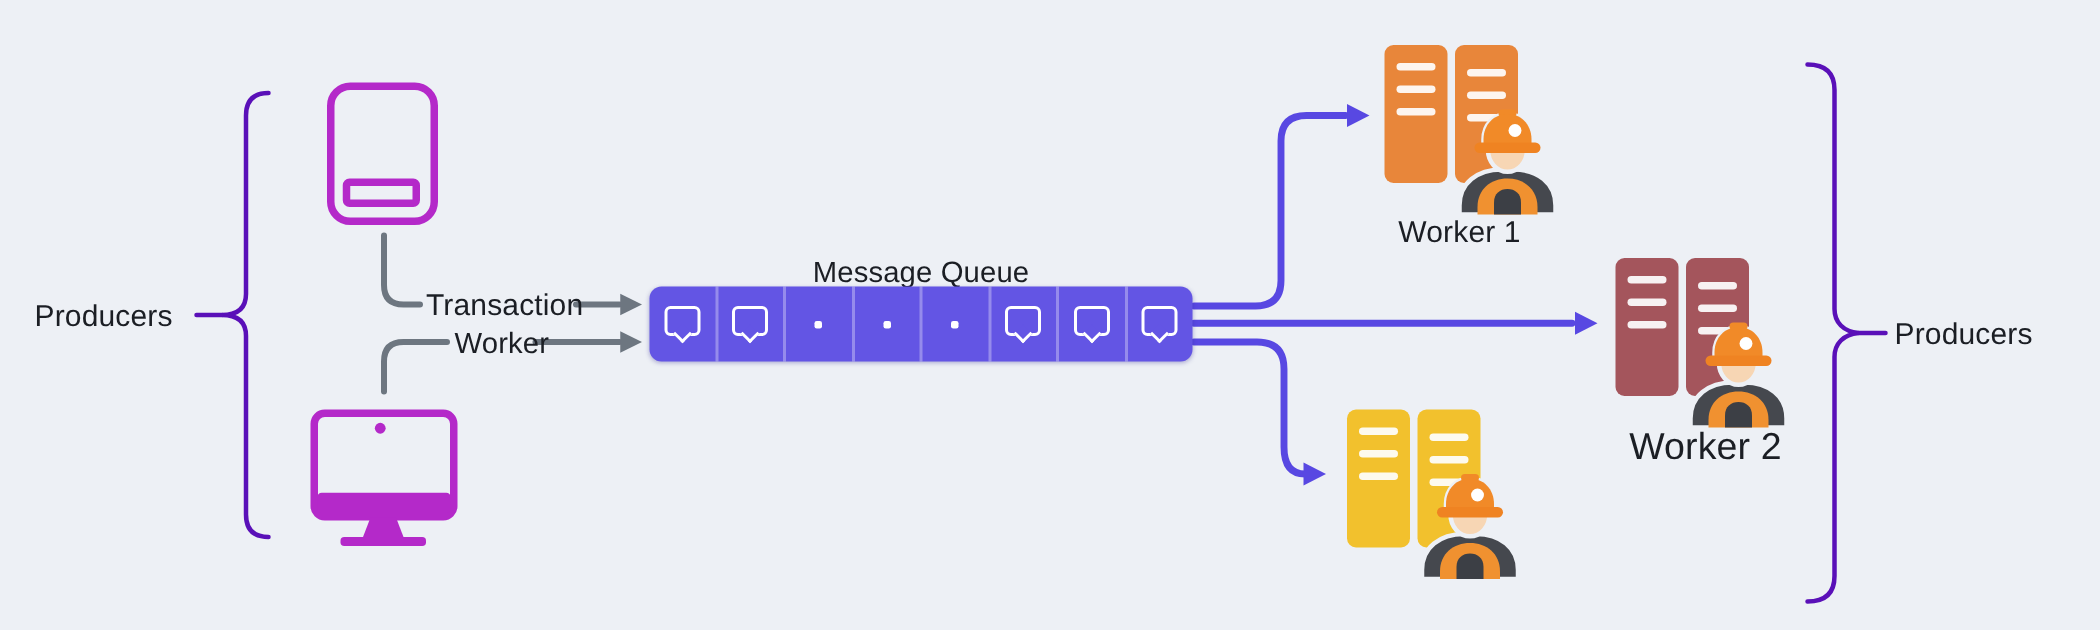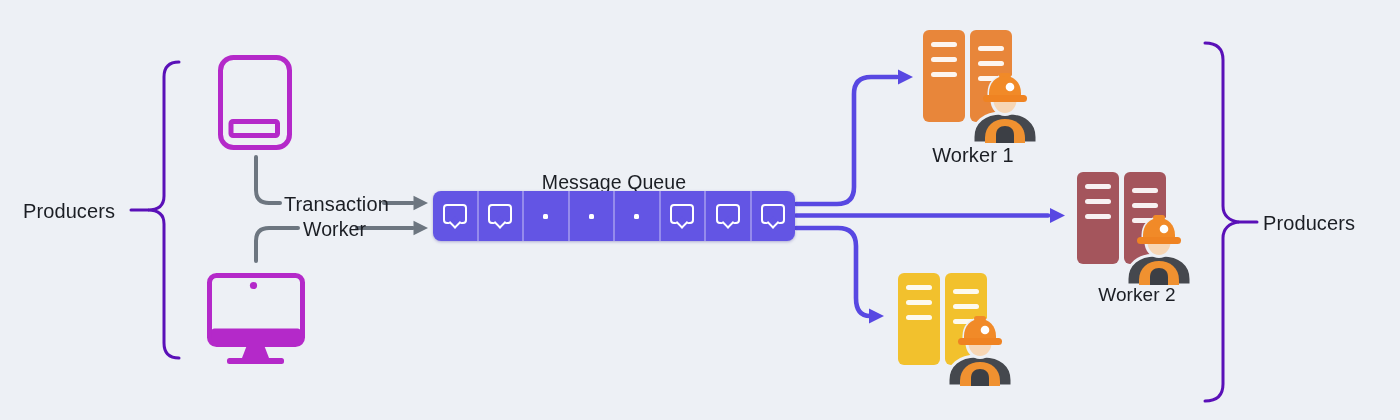--- a/index.html
+++ b/index.html
@@ -146,21 +146,21 @@
     <path d="M1205,43 Q1223,43 1223,60 L1223,206 C1223,215 1229,221 1239,222 C1229,223 1223,229 1223,238 L1223,384 Q1223,401 1205,401"></path>
     <path d="M1239,222 H1257"></path>
   </g>
 </svg>
 
 <div class="label" style="left:23px;top:200px;width:90px">Producers</div>
 <div class="label" style="left:284px;top:193px;font-size:20px">Transaction</div>
 <div class="label" style="left:303px;top:219px;font-size:19.5px">Worker</div>
 <div class="label center" style="left:433px;top:172px;width:362px;font-size:19.5px">Message Queue</div>
 <div class="label center" style="left:903px;top:144px;width:140px;font-size:20px">Worker 1</div>
-<div class="label center" style="left:1067px;top:285px;width:140px;font-size:19px">Worker 2</div>
+<div class="label center" style="left:1067px;top:285px;width:140px;font-size:25px">Worker 2</div>
 <div class="label" style="left:1263px;top:212px">Producers</div>
 
 <div id="queue">
     <div class="qcell">
       <span class="bubble"></span>
     </div>
     <div class="qcell">
       <span class="bubble"></span>
     </div>
     <div class="qcell">

